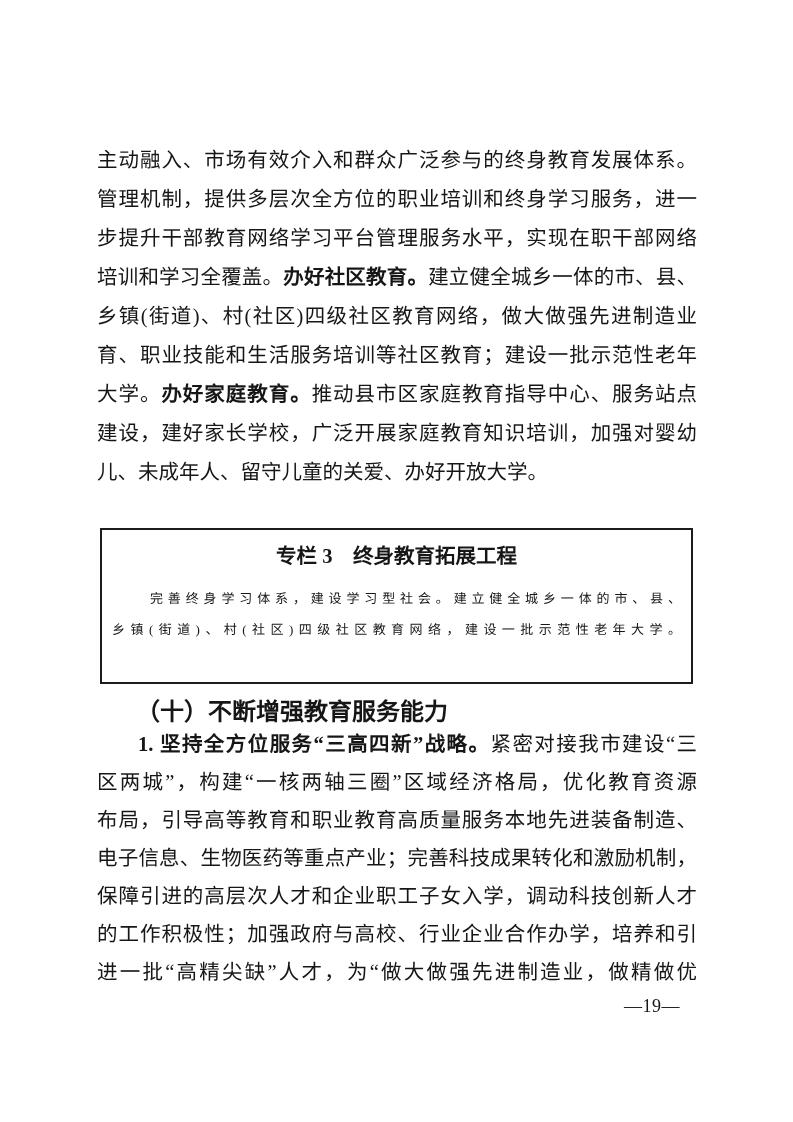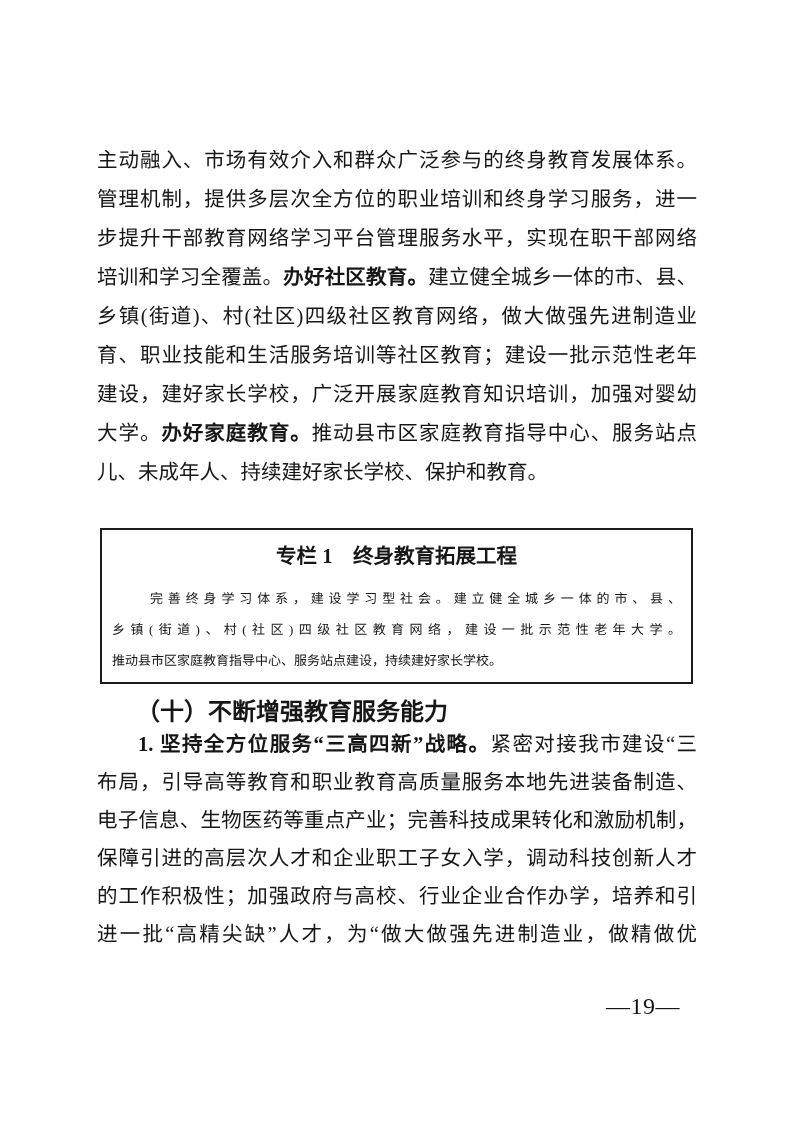--- a/index.html
+++ b/index.html
@@ -63,54 +63,54 @@
     font-size: 24px;
     line-height: 30px;
     white-space: nowrap;
   }
 
   #para2 { left: 97px; top: 725px; width: 600px; }
   #para2 .textline { line-height: 38px; height: 38px; }
 
   #page-number {
     right: 113px; top: 994px;
-    font-size: 24px;
+    font-size: 18px;
     line-height: 24px;
     letter-spacing: 0.5px;
     text-align: right;
   }
 </style>
 </head>
 <body>
 
 <div id="para1" class="abs">
     <div class="textline j"><span>主动融入、市场有效介入和群众广泛参与的终身教育发展体系。</span></div>
     <div class="textline j"><span>管理机制，提供多层次全方位的职业培训和终身学习服务，进一</span></div>
     <div class="textline j"><span>步提升干部教育网络学习平台管理服务水平，实现在职干部网络</span></div>
     <div class="textline j"><span>培训和学习全覆盖。</span><span class="bold">办好社区教育。</span><span>建立健全城乡一体的市、县、</span></div>
     <div class="textline j"><span>乡镇(街道)、村(社区)四级社区教育网络，做大做强先进制造业</span></div>
     <div class="textline j"><span>育、职业技能和生活服务培训等社区教育；建设一批示范性老年</span></div>
+    <div class="textline j"><span>大学。</span><span class="bold">办好家庭教育。</span><span>推动县市区家庭教育指导中心、服务站点</span></div>
     <div class="textline j"><span>建设，建好家长学校，广泛开展家庭教育知识培训，加强对婴幼</span></div>
-    <div class="textline j"><span>大学。</span><span class="bold">办好家庭教育。</span><span>推动县市区家庭教育指导中心、服务站点</span></div>
-    <div class="textline"><span>儿、未成年人、持续建好家长学校、保护和教育。</span></div>
+    <div class="textline"><span>儿、未成年人、留守儿童的关爱、办好开放大学。</span></div>
   </div>
 
 <div id="panel" class="abs">
-  <div id="panel-title">专栏 1　终身教育拓展工程</div>
+  <div id="panel-title">专栏 3　终身教育拓展工程</div>
   <div id="panel-body">
       <div class="textline j indent"><span>完善终身学习体系，建设学习型社会。建立健全城乡一体的市、县、</span></div>
       <div class="textline j"><span>乡镇(街道)、村(社区)四级社区教育网络，建设一批示范性老年大学。</span></div>
-      <div class="textline"><span>推动县市区家庭教育指导中心、服务站点建设，持续建好家长学校。</span></div>
     </div>
 </div>
 
 <div id="section-heading" class="abs">（十）不断增强教育服务能力</div>
 
 <div id="para2" class="abs">
     <div class="textline j indent"><span class="bold">1. 坚持全方位服务“三高四新”战略。</span><span>紧密对接我市建设“三</span></div>
+    <div class="textline j"><span>区两城”，构建“一核两轴三圈”区域经济格局，优化教育资源</span></div>
     <div class="textline j"><span>布局，引导高等教育和职业教育高质量服务本地先进装备制造、</span></div>
     <div class="textline j"><span>电子信息、生物医药等重点产业；完善科技成果转化和激励机制，</span></div>
     <div class="textline j"><span>保障引进的高层次人才和企业职工子女入学，调动科技创新人才</span></div>
     <div class="textline j"><span>的工作积极性；加强政府与高校、行业企业合作办学，培养和引</span></div>
     <div class="textline j"><span>进一批“高精尖缺”人才，为“做大做强先进制造业，做精做优</span></div>
   </div>
 
 <div id="page-number" class="abs">—19—</div>
 
 </body></html>

